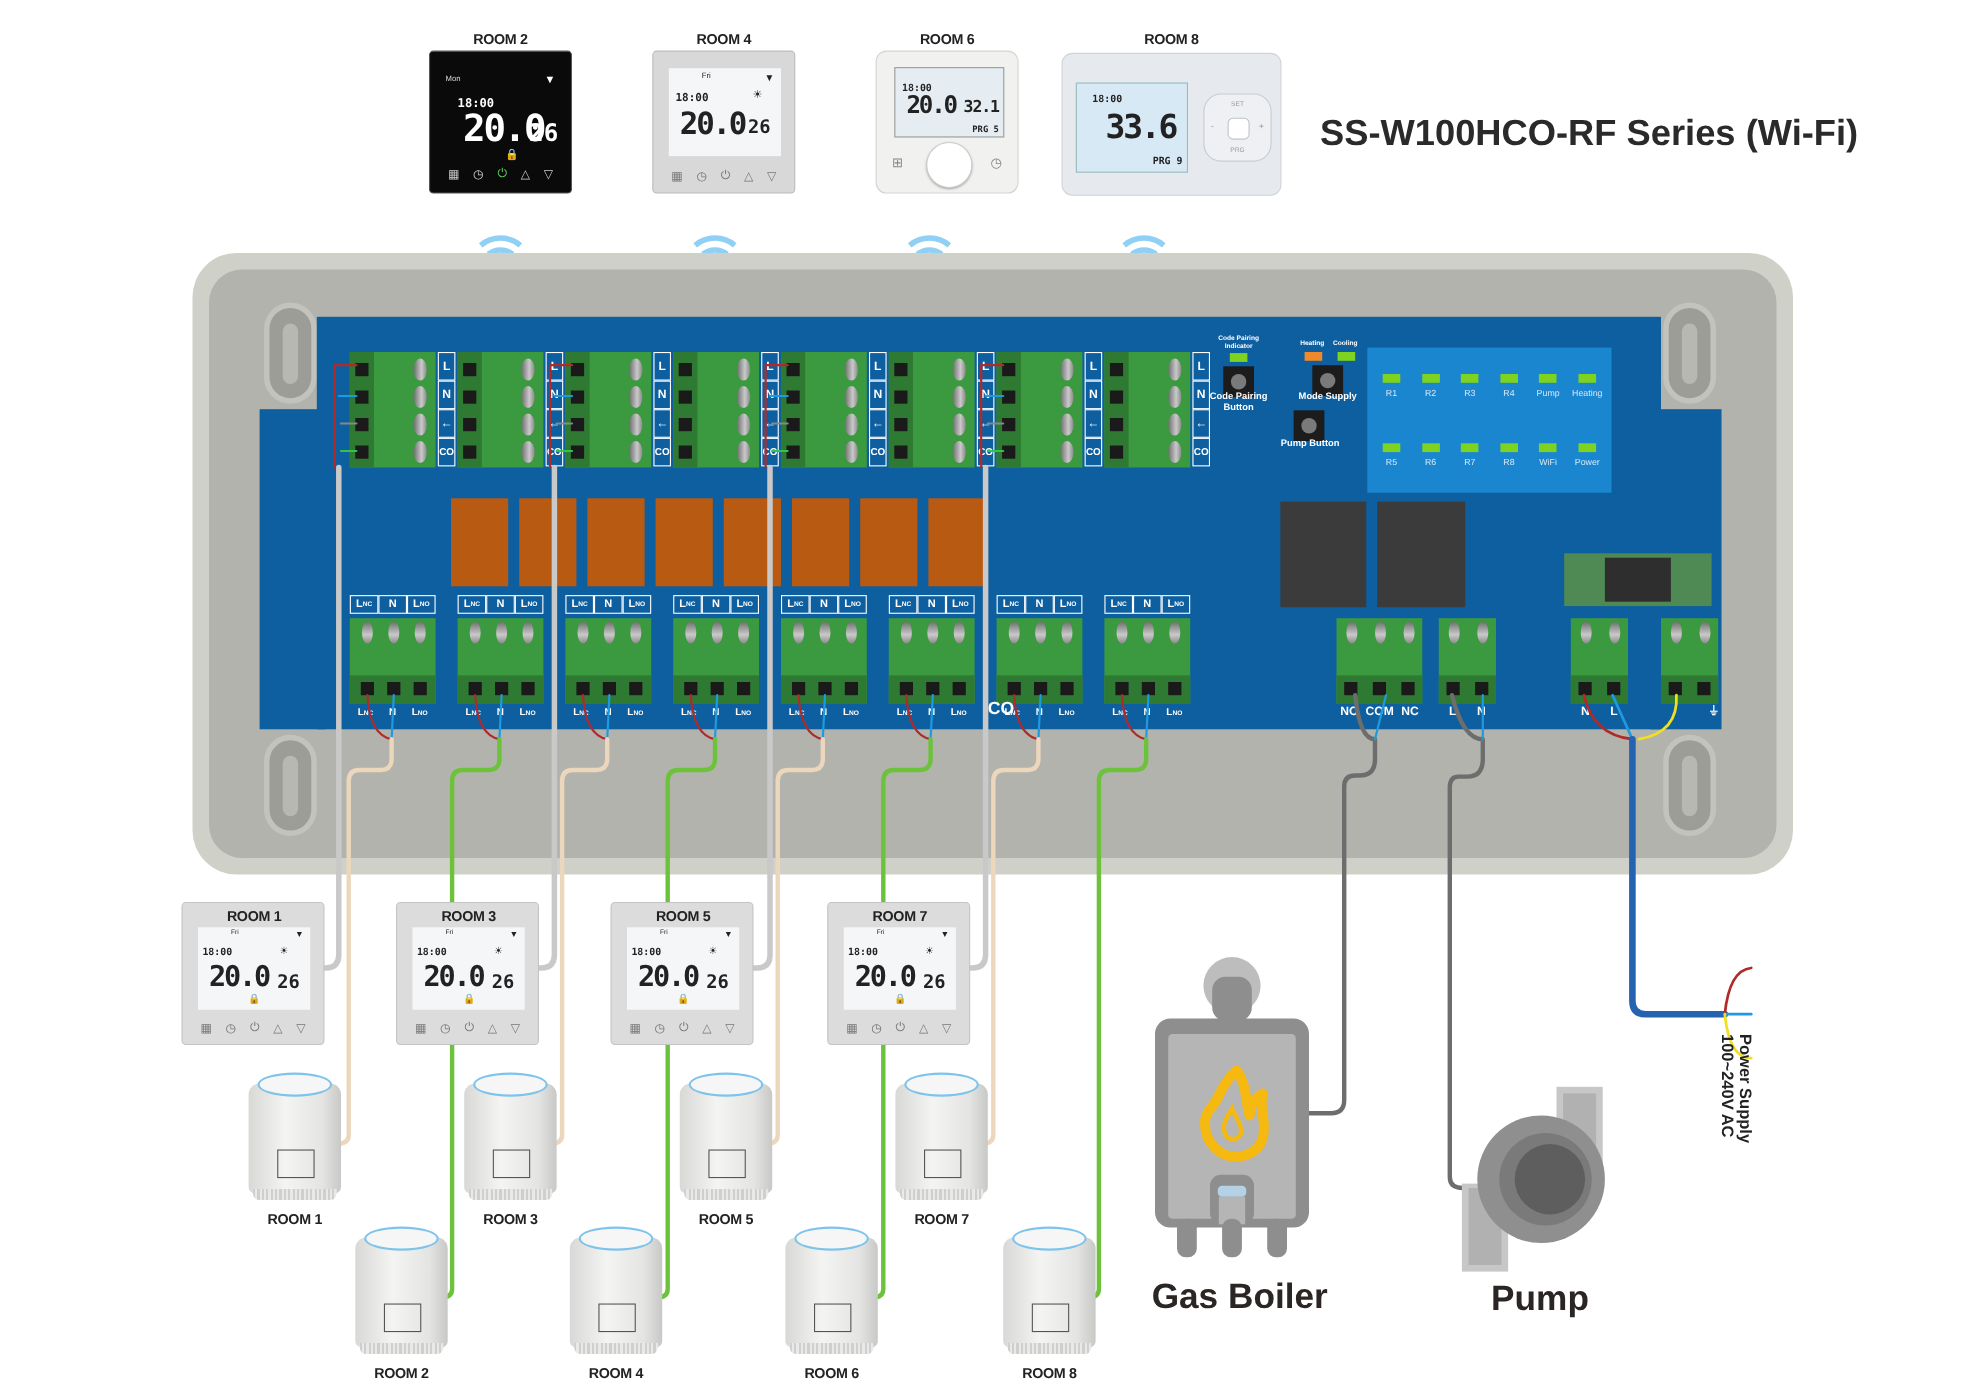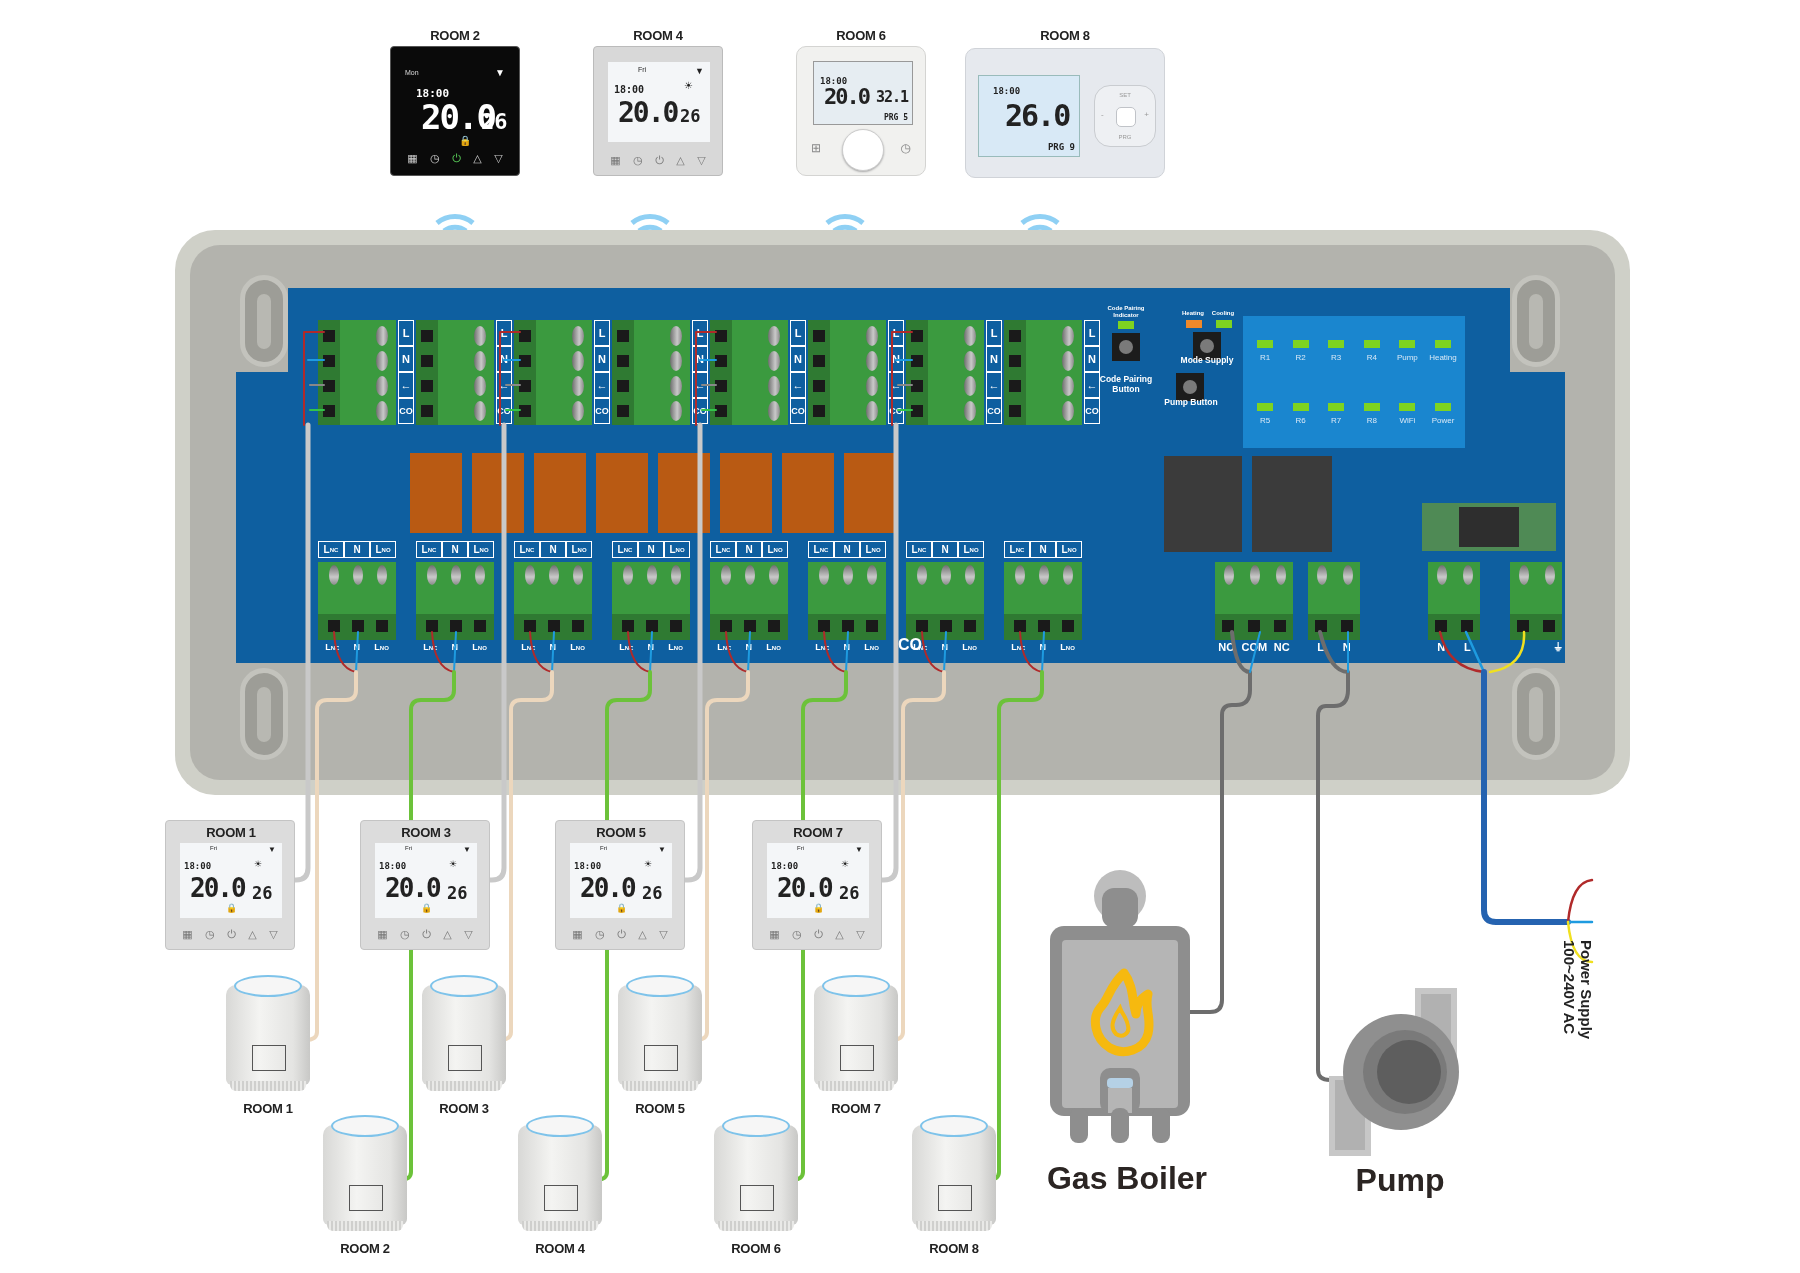--- a/index.html
+++ b/index.html
@@ -32,20 +32,21 @@
   .act-body{position:absolute;left:0;top:10px;width:84px;height:100px;background:linear-gradient(90deg,#d8d8d6,#f4f4f2 40%,#e4e4e2 80%,#c8c8c6);border-radius:10px 10px 6px 6px;}
   .act-cap{position:absolute;left:8px;top:0;width:68px;height:22px;border-radius:50%;background:#f6f6f6;border:2px solid #7ec3ea;box-sizing:border-box;}
   .act-window{position:absolute;left:26px;top:70px;width:34px;height:26px;border:1.5px solid #555;box-sizing:border-box;}
   .act-base{position:absolute;left:4px;top:106px;width:76px;height:10px;background:repeating-linear-gradient(90deg,#cfcfcd 0 2px,#e9e9e7 2px 4px);border-radius:0 0 6px 6px;}
   .big-label{font-weight:bold;font-size:32px;color:#2b2523;}
 </style>
 </head>
 <body>
 
 <div class="abs title">
+  <div>SS-W100HCO-RF Series (Wi-Fi)</div>
 </div>
 
 <div class="abs room-label" style="left:390px;top:28px;width:130px;">ROOM 2</div>
 <div class="thermo" style="left:390px;top:46px;width:130px;height:130px;background:#0a0a0a;border:1px solid #555;">
   <div class="abs small" style="left:14px;top:22px;font-size:7px;color:#ddd;">Mon</div>
   <div class="abs" style="right:14px;top:20px;color:#fff;font-size:10px;">▼</div>
   <div class="abs" style="left:25px;top:40px;font-family:'DejaVu Sans Mono',monospace;font-weight:bold;color:#fff;font-size:11px;">18:00</div>
   <div class="abs" style="left:30px;top:50px;font-family:'DejaVu Sans Mono',monospace;font-weight:bold;color:#fff;font-size:34px;letter-spacing:-2px;">20.0</div>
   <div class="abs" style="left:90px;top:62px;font-family:'DejaVu Sans Mono',monospace;font-weight:bold;color:#fff;font-size:22px;">26</div>
   <div class="abs" style="left:68px;top:88px;color:#fff;font-size:10px;">🔒</div>
@@ -87,21 +88,21 @@
   </div>
   <div class="abs" style="left:45px;top:82px;width:40px;height:40px;border-radius:50%;background:#fff;border:1px solid #ccc;box-shadow:0 1px 2px #aaa;"></div>
   <div class="abs" style="left:14px;top:94px;font-size:12px;color:#888;">⊞</div>
   <div class="abs" style="right:14px;top:94px;font-size:12px;color:#888;">◷</div>
 </div>
 
 <div class="abs room-label" style="left:965px;top:28px;width:200px;">ROOM 8</div>
 <div class="thermo" style="left:965px;top:48px;width:200px;height:130px;background:#e6e9ee;border:1px solid #d0d3d8;border-radius:10px;">
   <div class="lcd" style="left:12px;top:26px;width:100px;height:80px;background:#d8e9f6;border:1px solid #9bb;">
     <div class="abs" style="left:14px;top:10px;font-family:'DejaVu Sans Mono',monospace;font-weight:bold;font-size:9px;">18:00</div>
-    <div class="abs" style="left:26px;top:22px;font-family:'DejaVu Sans Mono',monospace;font-weight:bold;font-size:30px;letter-spacing:-2px;">26.0</div>
+    <div class="abs" style="left:26px;top:22px;font-family:'DejaVu Sans Mono',monospace;font-weight:bold;font-size:30px;letter-spacing:-2px;">33.6</div>
     <div class="abs" style="right:4px;bottom:4px;font-family:'DejaVu Sans Mono',monospace;font-weight:bold;font-size:9px;">PRG 9</div>
   </div>
   <div class="abs" style="left:128px;top:36px;width:60px;height:60px;border-radius:16px;background:#eef0f3;border:1px solid #c9ccd0;">
     <div class="abs" style="left:0;right:0;top:6px;text-align:center;font-size:6px;color:#999;">SET</div>
     <div class="abs" style="left:0;right:0;bottom:6px;text-align:center;font-size:6px;color:#999;">PRG</div>
     <div class="abs" style="left:6px;top:24px;font-size:8px;color:#999;">-</div>
     <div class="abs" style="right:6px;top:24px;font-size:8px;color:#999;">+</div>
     <div class="abs" style="left:21px;top:21px;width:18px;height:18px;border-radius:5px;background:#fff;border:1px solid #c0c3c8;"></div>
   </div>
 </div>
@@ -520,21 +521,21 @@
       <span class="pin-lbl" style="font-size:9px;">L<span style="font-size: 6px;">NC</span></span>
       <span class="pin-lbl" style="font-size:9px;">N</span>
       <span class="pin-lbl" style="font-size:9px;">L<span style="font-size: 6px;">NO</span></span>
     </div>
     <div class="abs pin-lbl" style="left:898px;top:636px;font-size:16px;">CO</div>
   </div>
 
 <div class="abs board-txt" style="left:1100px;top:305px;width:52px;font-size:6px;line-height:7px;">Code Pairing Indicator</div>
 <div class="abs led" style="left:1118px;top:321px;"></div>
 <div class="btn-sq" style="left:1112px;top:333px;"></div>
-<div class="abs board-txt" style="left:1092px;top:374px;width:68px;font-size:8.5px;line-height:10px;">Code Pairing Button</div>
+<div class="abs board-txt" style="left:1092px;top:355px;width:68px;font-size:8.5px;line-height:10px;">Code Pairing Button</div>
 
 <div class="abs board-txt" style="left:1178px;top:310px;width:30px;font-size:6px;">Heating</div>
 <div class="abs board-txt" style="left:1208px;top:310px;width:30px;font-size:6px;">Cooling</div>
 <div class="abs led" style="left:1186px;top:320px;background:#f0892a;"></div>
 <div class="abs led" style="left:1216px;top:320px;"></div>
 <div class="btn-sq" style="left:1193px;top:332px;"></div>
 <div class="abs board-txt" style="left:1172px;top:355px;width:70px;font-size:8.5px;">Mode Supply</div>
 
 <div class="btn-sq" style="left:1176px;top:373px;"></div>
 <div class="abs board-txt" style="left:1158px;top:397px;width:66px;font-size:8.5px;">Pump Button</div>

